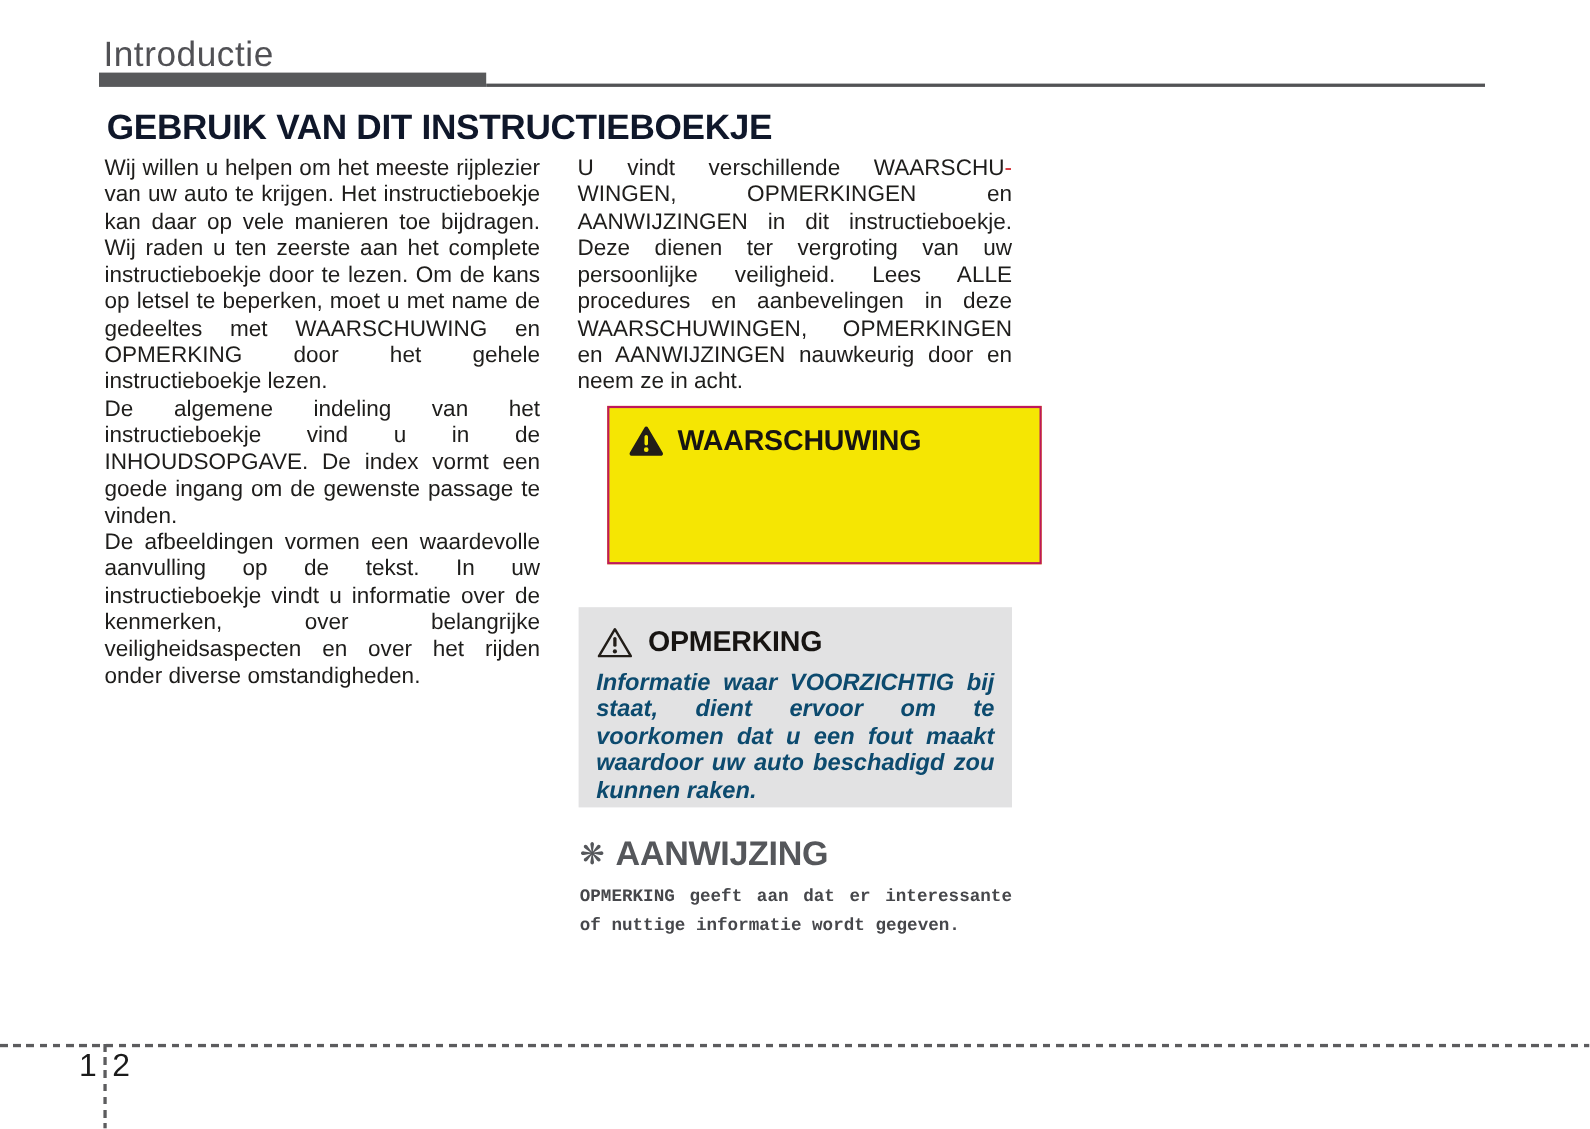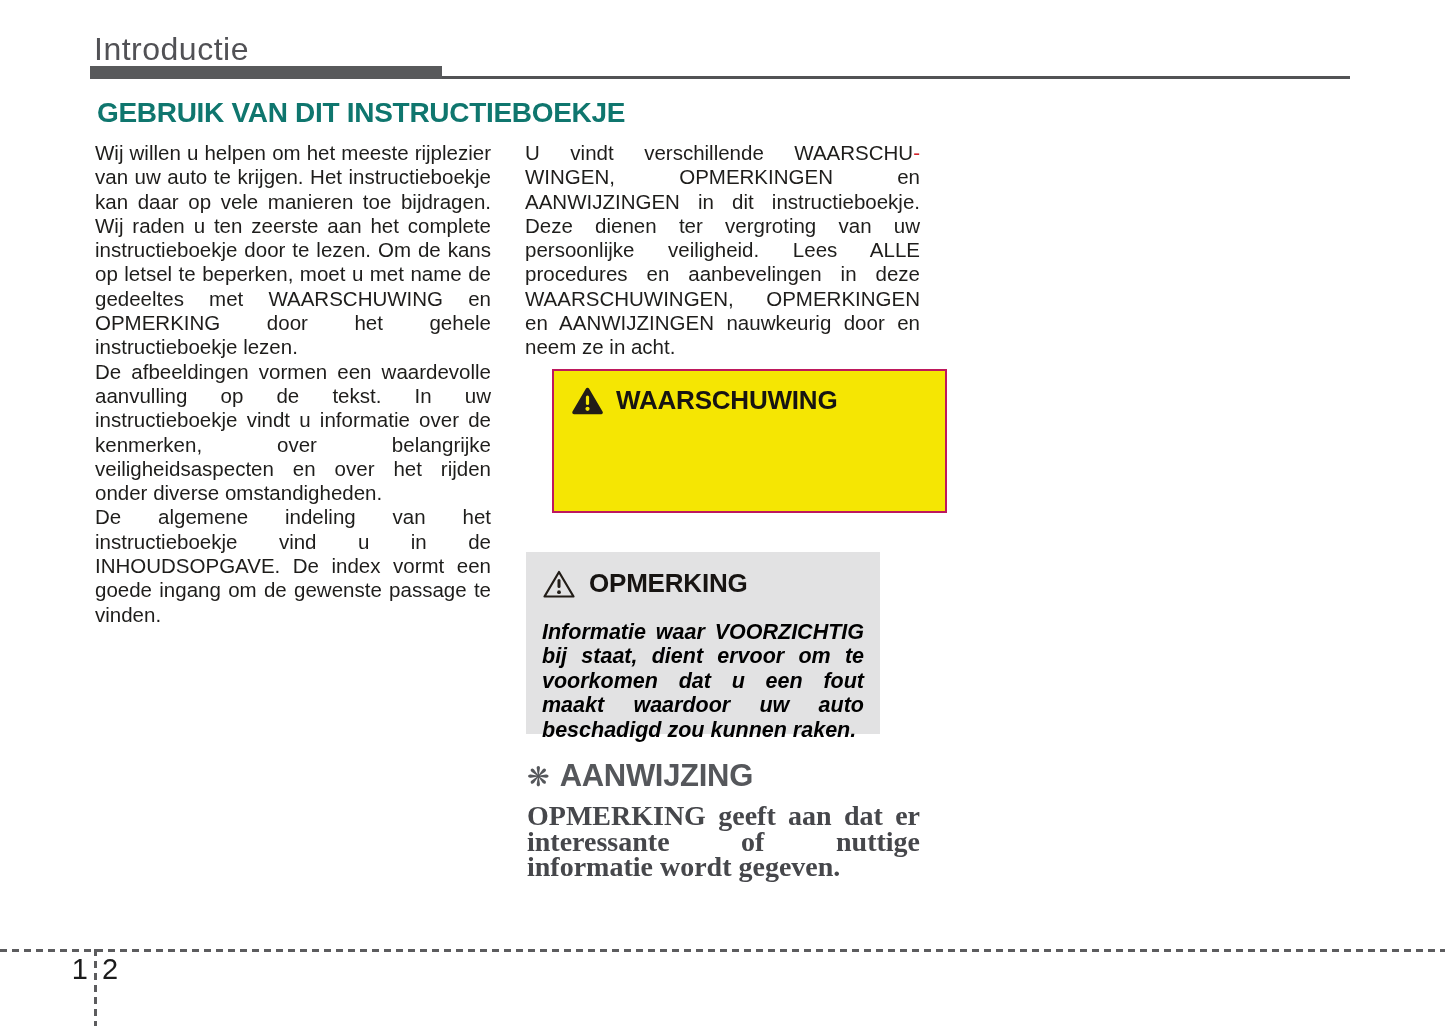--- a/index.html
+++ b/index.html
@@ -8,52 +8,52 @@
 
   .abs { position: absolute; }
 
   
   .header-title { left: 94px; top: 31px; font-family: Liberation Sans, sans-serif;
     font-size: 32px; color: #515155; letter-spacing: 0.5px; }
   .header-bar  { left: 90px;  top: 66px; width: 352px; height: 13px; background: #58595b; }
   .header-rule { left: 442px; top: 76px; width: 908px; height: 3px;  background: #525355; }
 
   
-  .section-title { left: 97px; top: 97px; font-size: 28px; font-weight: bold;
-    color: #0f766e; letter-spacing: -0.3px; }
+  .section-title { left: 97px; top: 97px; font-size: 32px; font-weight: bold;
+    color: #0f172a; letter-spacing: -0.3px; }
 
   
   .col-left  { left: 95px;  top: 141px; width: 396px; }
   .col-right { left: 525px; top: 141px; width: 395px; }
   p.body { font-size: 20.5px; line-height: 24.3px; color: #1e1d1b;
     text-align: justify; }
   .red { color: #d2232a; }
 
   
   .warning-box { left: 524px; top: 369px; width: 395px; height: 144px;
     background: #f5e603; border: 2px solid #be185d; padding: 14px 16px 0 18px; margin-left: 28px; }
   .box-heading { display: flex; align-items: center; gap: 13px; }
   .box-title { font-size: 26px; font-weight: bold; color: #171412; letter-spacing: -0.2px; }
   .warning-box .box-body { margin-top: 7px; font-size: 21.5px; line-height: 24.2px;
     font-weight: bold; color: #171412; text-align: justify; }
 
   
-  .note-box { left: 526px; top: 552px; width: 354px; height: 182px;
+  .note-box { left: 526px; top: 552px; width: 394px; height: 182px;
     background: #e2e2e3; padding: 16px 16px 0 16px; }
-  .note-box .box-body { margin-top: 21px; font-size: 21.5px; line-height: 24.4px;
-    font-weight: bold; font-style: italic; color: #000000; text-align: justify; }
+  .note-box .box-body { margin-top: 9px; font-size: 21.5px; line-height: 24.4px;
+    font-weight: bold; font-style: italic; color: #0c4a6e; text-align: justify; }
 
   
   .notice { left: 527px; top: 758px; width: 393px; }
   .notice-heading { display: flex; align-items: center; gap: 10px; }
   .notice-symbol { font-family: "DejaVu Sans", sans-serif; font-size: 27px;
     color: #55575b; line-height: 1; }
   .notice-title { font-size: 31px; font-weight: bold; color: #55575b; letter-spacing: -0.3px; }
-  .notice-body { margin-top: 9px; font-family: Liberation Serif, serif;
-    font-weight: bold; font-size: 28px; line-height: 25.5px; color: #46474b;
+  .notice-body { margin-top: 9px; font-family: Liberation Mono, monospace;
+    font-weight: bold; font-size: 16px; line-height: 25.5px; color: #46474b;
     text-align: justify; }
 
   
   .footer-line-h { left: 0; top: 949px; width: 1445px; height: 3px;
     background: repeating-linear-gradient(90deg, #5c5c5e 0 7px, transparent 7px 12px); }
   .footer-line-v { left: 94px; top: 949px; width: 3px; height: 77px;
     background: repeating-linear-gradient(180deg, #5c5c5e 0 7px, transparent 7px 12px); }
   .chapter-num { left: 58px; top: 953px; width: 30px; text-align: right;
     font-size: 29px; color: #1b1b1b; }
   .page-num { left: 102px; top: 953px; font-size: 29px; color: #1b1b1b; }
@@ -64,22 +64,22 @@
 <body>
 
 <div class="abs header-title">Introductie</div>
 <div class="abs header-bar"></div>
 <div class="abs header-rule"></div>
 
 <h1 class="abs section-title">GEBRUIK VAN DIT INSTRUCTIEBOEKJE</h1>
 
 <div class="abs col-left">
   <p class="body">Wij willen u helpen om het meeste rijplezier van uw auto te krijgen. Het instructieboekje kan daar op vele manieren toe bijdragen. Wij raden u ten zeerste aan het complete instructieboekje door te lezen. Om de kans op letsel te beperken, moet u met name de gedeeltes met WAARSCHUWING en OPMERKING door het gehele instructieboekje lezen.</p>
+  <p class="body">De algemene indeling van het instructieboekje vind u in de INHOUDSOPGAVE. De index vormt een goede ingang om de gewenste passage te vinden.</p>
   <p class="body">De afbeeldingen vormen een waardevolle aanvulling op de tekst. In uw instructieboekje vindt u informatie over de kenmerken, over belangrijke veiligheidsaspecten en over het rijden onder diverse omstandigheden.</p>
-  <p class="body">De algemene indeling van het instructieboekje vind u in de INHOUDSOPGAVE. De index vormt een goede ingang om de gewenste passage te vinden.</p>
 </div>
 
 <div class="abs col-right">
   <p class="body"><span>U vindt verschillende WAARSCHU</span><span class="red">-</span><span>WINGEN, OPMERKINGEN en AANWIJZINGEN in dit instructieboekje. Deze dienen ter vergroting van uw persoonlijke veiligheid. Lees ALLE procedures en aanbevelingen in deze WAARSCHUWINGEN, OPMERKINGEN en AANWIJZINGEN nauwkeurig door en neem ze in acht.</span></p>
 </div>
 
 <div class="abs warning-box">
   <div class="box-heading">
     <span class="icon">
       <svg width="31" height="28" viewBox="0 0 31 28">

